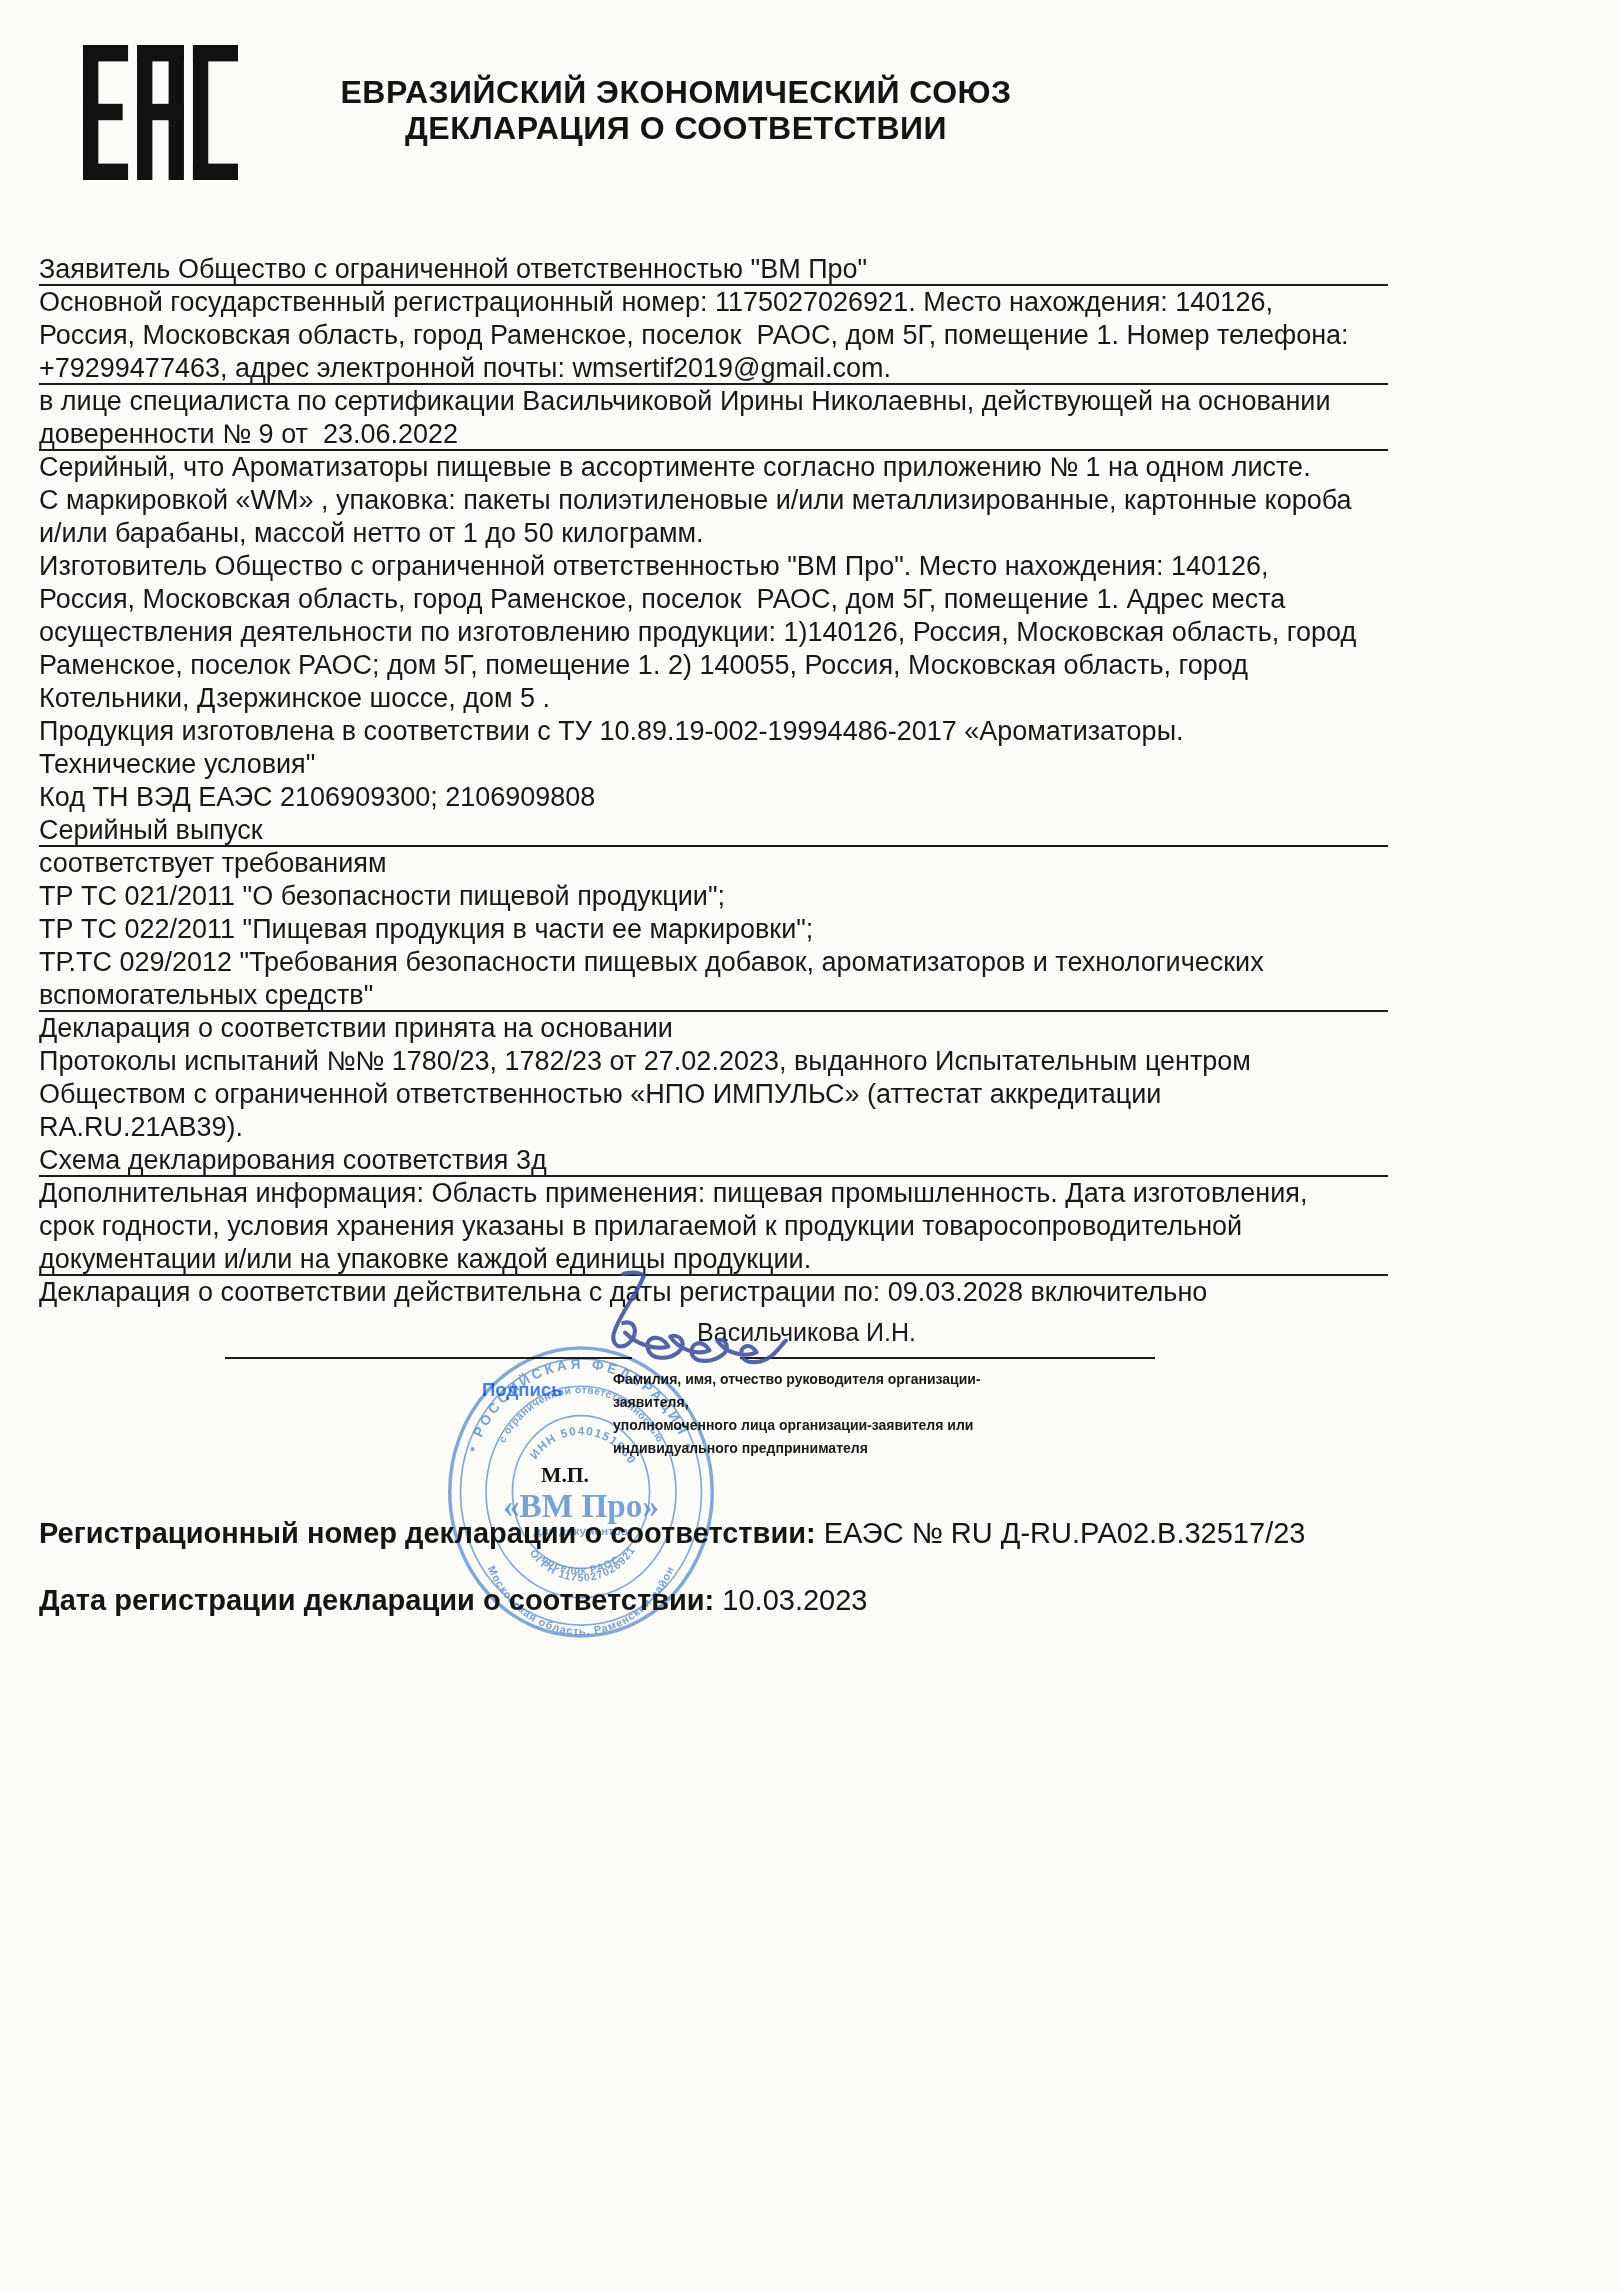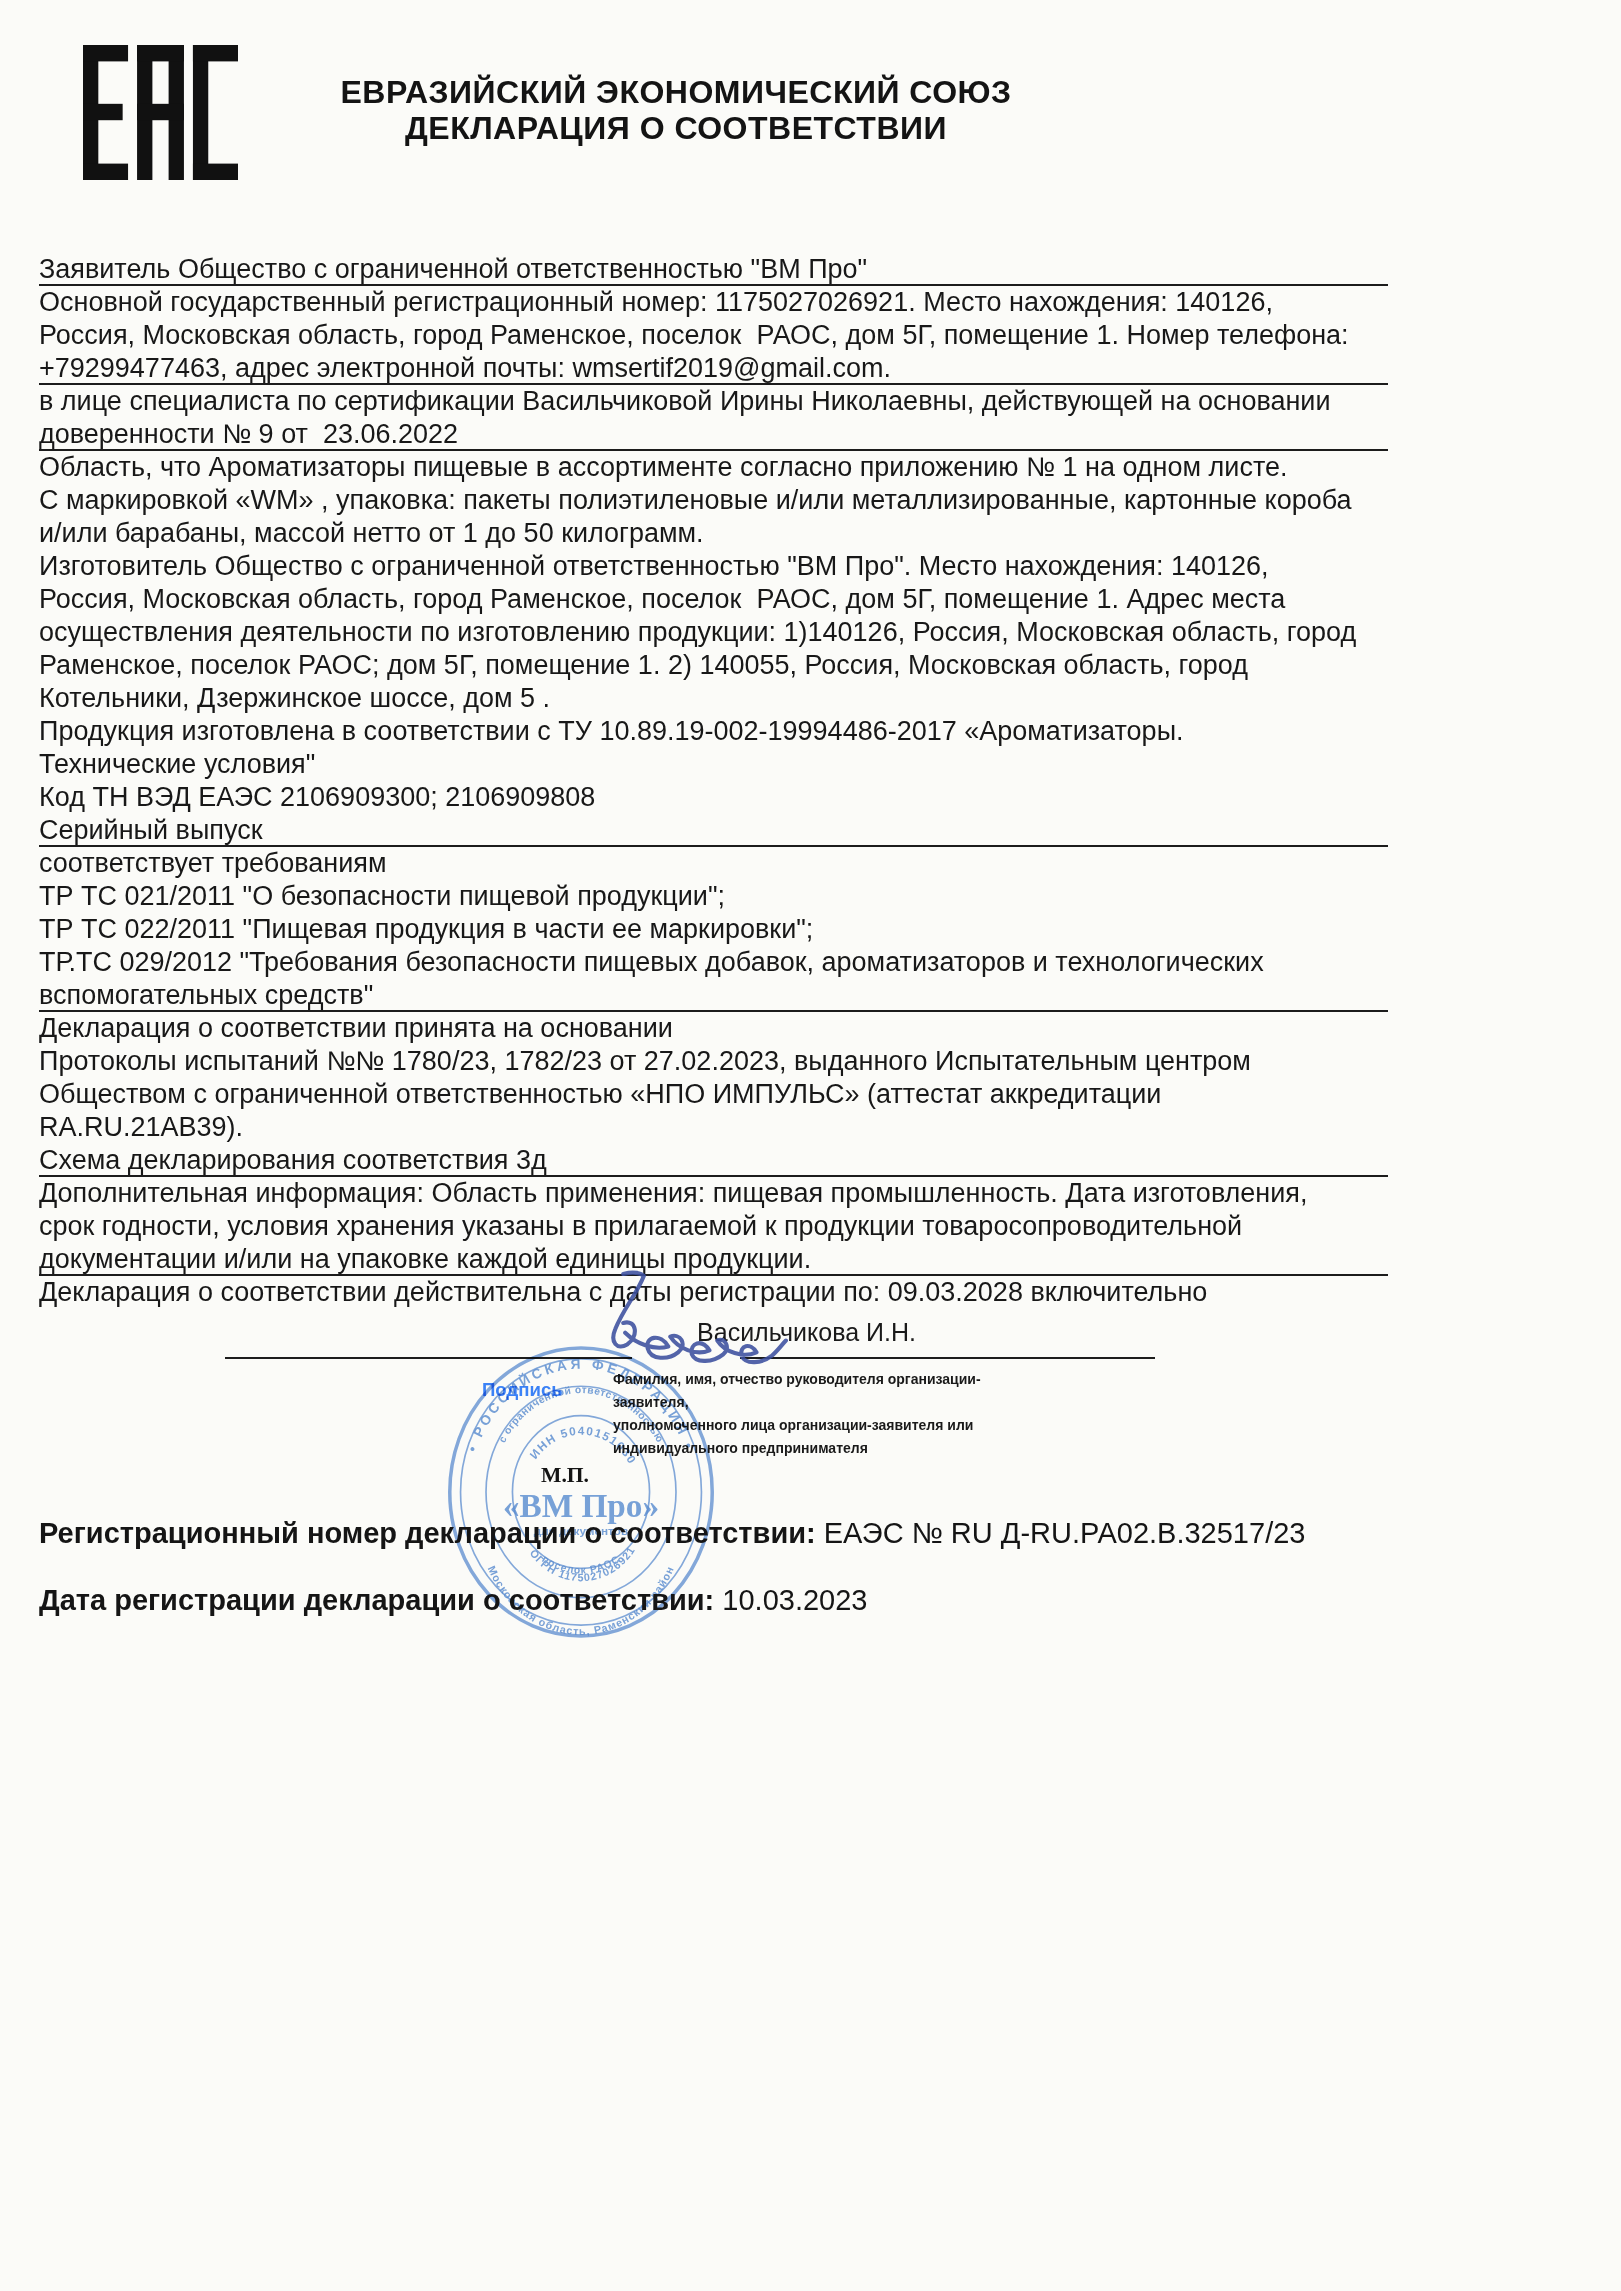--- a/index.html
+++ b/index.html
@@ -92,21 +92,21 @@
     <div>ДЕКЛАРАЦИЯ О СООТВЕТСТВИИ</div>
   </div>
 
   <div class="doc-body">
       <div class="line u"><span class="b">Заявитель </span><span>Общество с ограниченной ответственностью "ВМ Про"</span></div>
       <div class="line"><span>Основной государственный регистрационный номер: 1175027026921. Место нахождения: 140126,</span></div>
       <div class="line"><span>Россия, Московская область, город Раменское, поселок  РАОС, дом 5Г, помещение 1. Номер телефона:</span></div>
       <div class="line u"><span>+79299477463, адрес электронной почты: wmsertif2019@gmail.com.</span></div>
       <div class="line"><span class="b">в лице </span><span>специалиста по сертификации Васильчиковой Ирины Николаевны, действующей на основании</span></div>
       <div class="line u"><span>доверенности № 9 от  23.06.2022</span></div>
-      <div class="line"><span class="b">Область, что </span><span>Ароматизаторы пищевые в ассортименте согласно приложению № 1 на одном листе.</span></div>
+      <div class="line"><span class="b">Серийный, что </span><span>Ароматизаторы пищевые в ассортименте согласно приложению № 1 на одном листе.</span></div>
       <div class="line"><span>С маркировкой «WM» , упаковка: пакеты полиэтиленовые и/или металлизированные, картонные короба</span></div>
       <div class="line"><span>и/или барабаны, массой нетто от 1 до 50 килограмм.</span></div>
       <div class="line"><span class="b">Изготовитель </span><span>Общество с ограниченной ответственностью "ВМ Про". Место нахождения: 140126,</span></div>
       <div class="line"><span>Россия, Московская область, город Раменское, поселок  РАОС, дом 5Г, помещение 1. Адрес места</span></div>
       <div class="line"><span>осуществления деятельности по изготовлению продукции: 1)140126, Россия, Московская область, город</span></div>
       <div class="line"><span>Раменское, поселок РАОС; дом 5Г, помещение 1. 2) 140055, Россия, Московская область, город</span></div>
       <div class="line"><span>Котельники, Дзержинское шоссе, дом 5 .</span></div>
       <div class="line"><span class="b">Продукция изготовлена в соответствии с </span><span>ТУ 10.89.19-002-19994486-2017 «Ароматизаторы.</span></div>
       <div class="line"><span>Технические условия"</span></div>
       <div class="line"><span class="b">Код ТН ВЭД ЕАЭС </span><span>2106909300; 2106909808</span></div>

